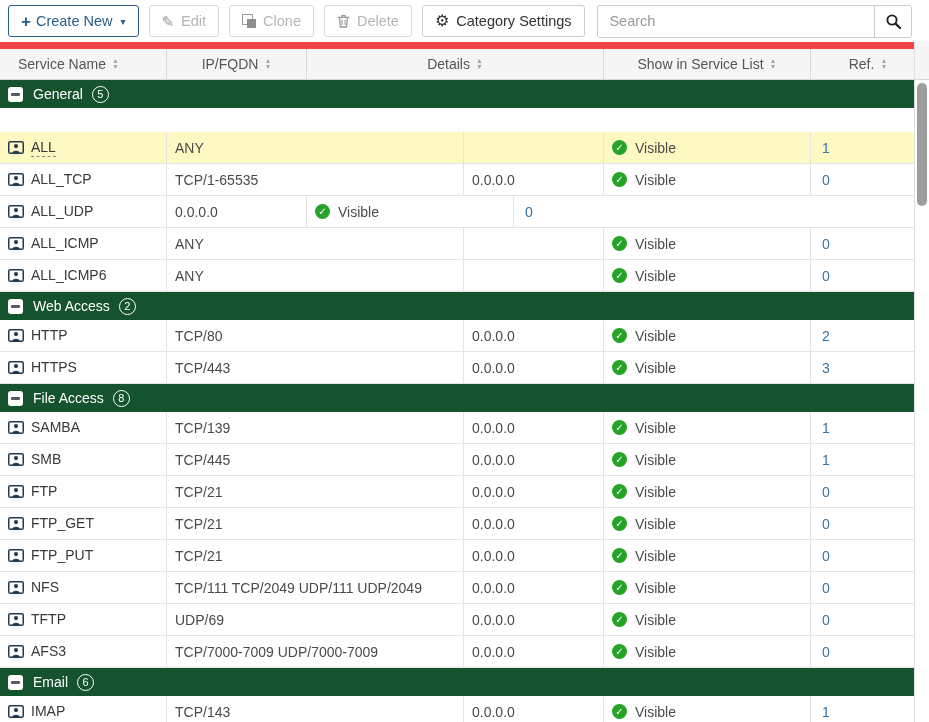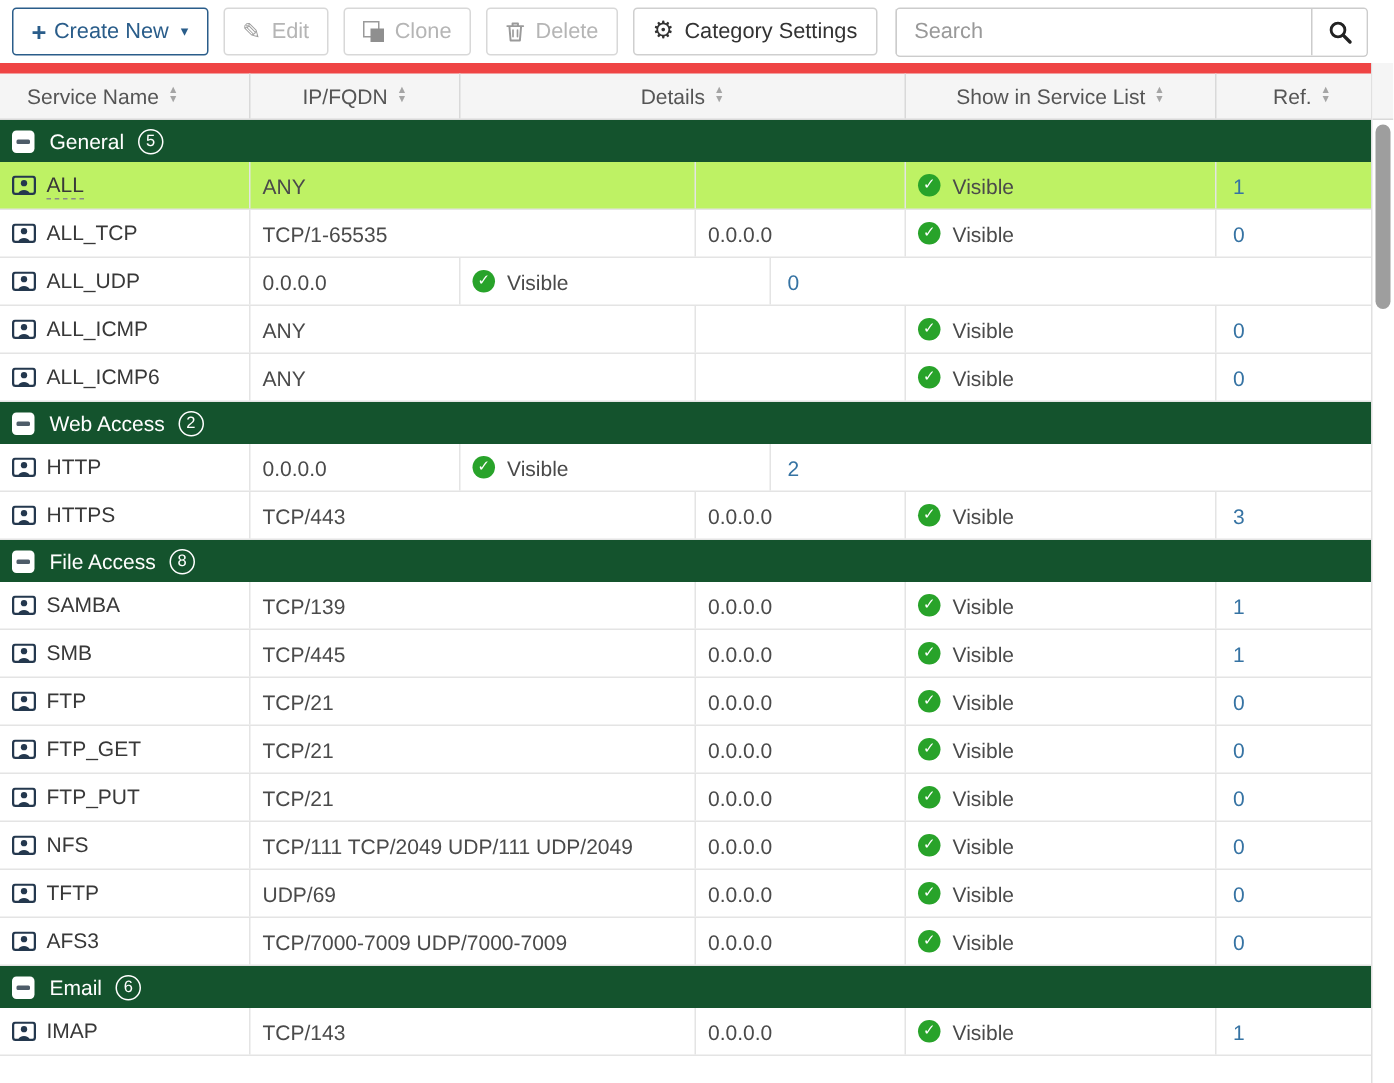--- a/index.html
+++ b/index.html
@@ -50,21 +50,21 @@
   .c-ref     { width:104px; }
 
   .cat { height:28px; display:flex; align-items:center; background:#14532d; color:#fff; }
   .collapse { width:15px; height:15px; background:#fff; border-radius:3px; margin:0 10px 0 8px;
     display:flex; align-items:center; justify-content:center; cursor:pointer; }
   .minus { width:9px; height:3px; background:#4e5c69; border-radius:1px; }
   .badge { min-width:17px; height:17px; border:1px solid #fff; border-radius:50%;
     margin-left:9px; font-size:11px; line-height:15px; text-align:center; padding:0 2px; }
 
   .row { height:32px; display:flex; background:#fff; border-bottom:1px solid #e4e4e4; }
-  .row.hl { background:#bef264; }
+  .row.hl { background:#fef9c3;margin-top:24px; }
   .cell { display:flex; align-items:center; padding-left:8px; overflow:hidden;
     white-space:nowrap; color:#4a4a4a; }
   .cell + .cell { border-left:1px solid #e4e4e4; }
   .svc { display:inline-flex; margin-right:7px; }
   .svc-name { color:#383838; padding-bottom:1px; }
   .svc-name.u-dash { border-bottom:1px dashed #8a8a8a; }
   .check { width:15px; height:15px; min-width:15px; border-radius:50%; background:#28a32a;
     color:#fff; font-size:10px; font-weight:bold; display:inline-flex; align-items:center;
     justify-content:center; margin-right:8px; }
   .c-ref { padding-left:11px; }
@@ -285,20 +285,21 @@
     <div class="cell c-name">
       <span class="svc">
         <svg width="16" height="13" viewBox="0 0 16 13">
           <rect x="0.75" y="0.75" width="14.5" height="11.5" rx="1.6" fill="none" stroke="#24384e" stroke-width="1.5"></rect>
           <circle cx="8" cy="5.1" r="2.1" fill="#24384e"></circle>
           <path d="M4.2 12.2 C4.7 8.9 11.3 8.9 11.8 12.2 Z" fill="#24384e"></path>
         </svg>
       </span>
       <span class="svc-name">HTTP</span>
     </div>
+    <div class="cell c-details">TCP/80</div>
     <div class="cell c-ip">0.0.0.0</div>
     <div class="cell c-show">
       <span class="check">✓</span>
       <span>Visible</span>
     </div>
     <div class="cell c-ref">
       <a class="ref">2</a>
     </div>
   </div>
         <div class="row">

